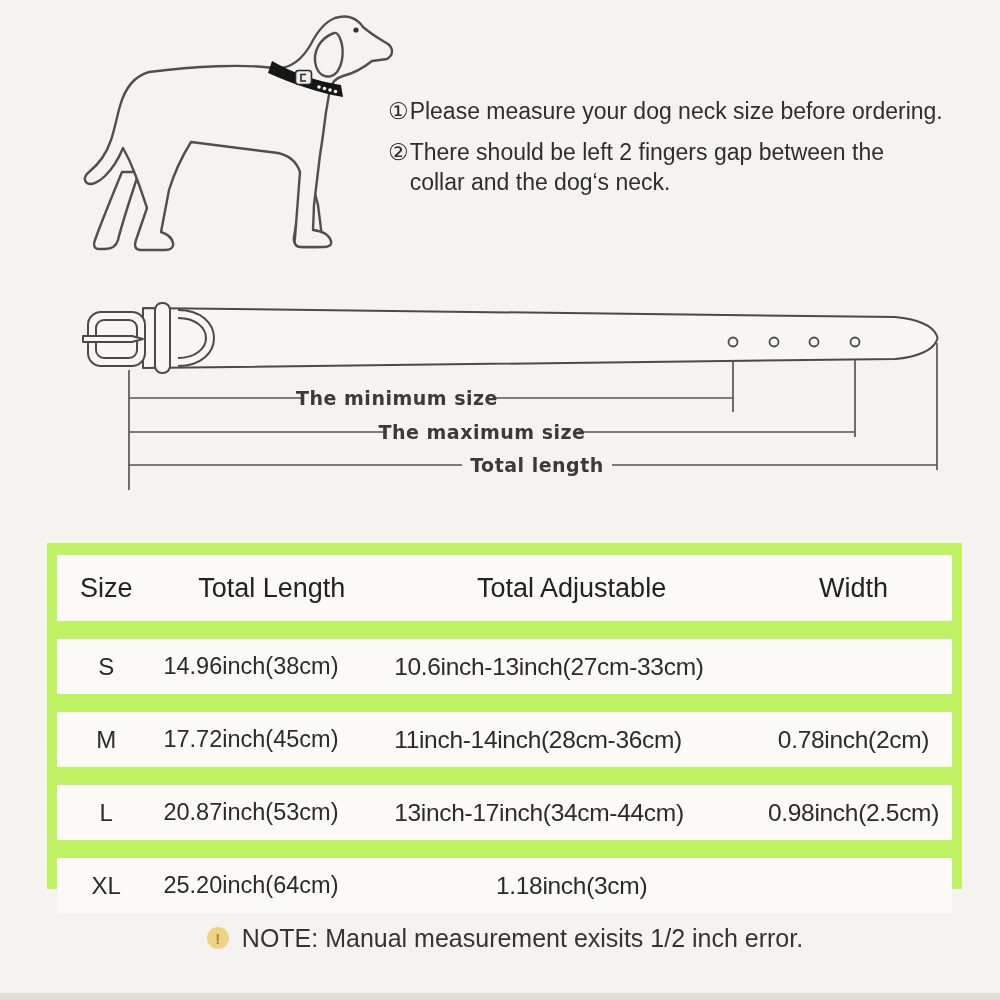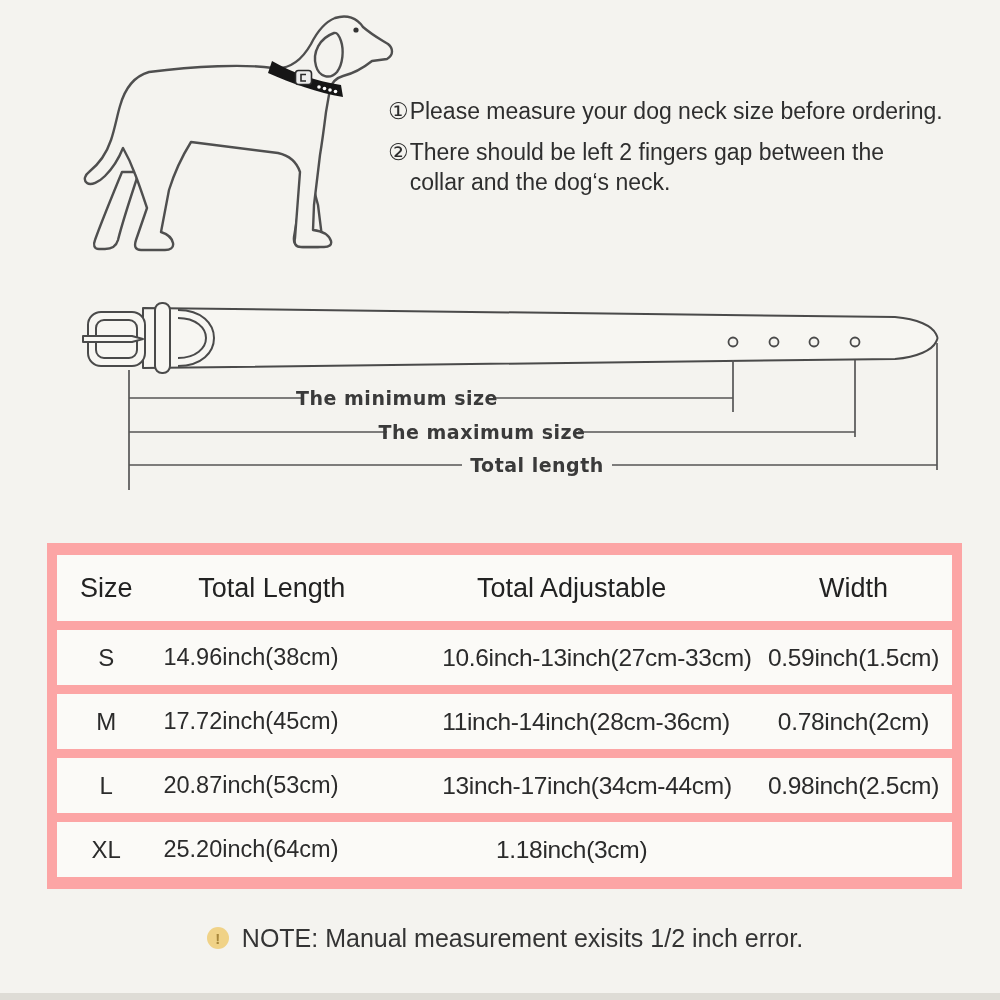--- a/index.html
+++ b/index.html
@@ -16,34 +16,34 @@
   .instr-num{font-family:"DejaVu Sans",sans-serif;font-size:23px;margin-right:1px;}
   .instr-text span{display:block;}
 
   
   .dog-svg{position:absolute;left:75px;top:0px;}
   .belt-svg{position:absolute;left:50px;top:288px;}
 
   
   .size-table{
     position:absolute;left:47px;top:543px;width:915px;height:346px;
-    background:#fca5a5;box-sizing:border-box;padding:12px 10px;
-    display:flex;flex-direction:column;gap:9px;
+    background:#bef264;box-sizing:border-box;padding:12px 10px;
+    display:flex;flex-direction:column;gap:18px;
   }
   .trow{
     background:#fbfaf7;display:grid;
     grid-template-columns:11% 26% 41% 22%;
     align-items:center;flex:0 0 55px;
   }
   .trow.thead{flex:0 0 66px;}
   .cell{white-space:nowrap;}
   .hcell{font-size:27px;text-align:center;color:#222;}
   .size-cell{font-size:24px;text-align:center;}
   .mono-cell{font-family:Liberation Sans, sans-serif;font-size:23.5px;padding-left:8px;}
-  .neck-cell{font-size:24.5px;letter-spacing:-0.3px;padding-left:6px;margin-left:48px;}
+  .neck-cell{font-size:24.5px;letter-spacing:-0.3px;padding-left:6px;}
   .width-cell{font-size:24.5px;letter-spacing:-0.3px;text-align:center;}
 
   
   .note{
     position:absolute;left:0;top:918px;width:1000px;height:40px;
     display:flex;align-items:center;justify-content:center;gap:13px;
     padding-left:10px;box-sizing:border-box;
   }
   .note-icon{
     width:22px;height:22px;border-radius:50%;background:#f0d287;
@@ -151,21 +151,20 @@
       <div class="cell hcell">Size</div>
       <div class="cell hcell">Total Length</div>
       <div class="cell hcell">Total Adjustable</div>
       <div class="cell hcell">Width</div>
     </div>
 
     <div class="trow">
       <div class="cell size-cell">S</div>
       <div class="cell mono-cell">14.96inch(38cm)</div>
       <div class="cell neck-cell">10.6inch-13inch(27cm-33cm)</div>
-      <div class="cell width-cell">0.59inch(1.5cm)</div>
     </div>
 
     <div class="trow">
       <div class="cell size-cell">M</div>
       <div class="cell mono-cell">17.72inch(45cm)</div>
       <div class="cell neck-cell">11inch-14inch(28cm-36cm)</div>
       <div class="cell width-cell">0.78inch(2cm)</div>
     </div>
 
     <div class="trow">

